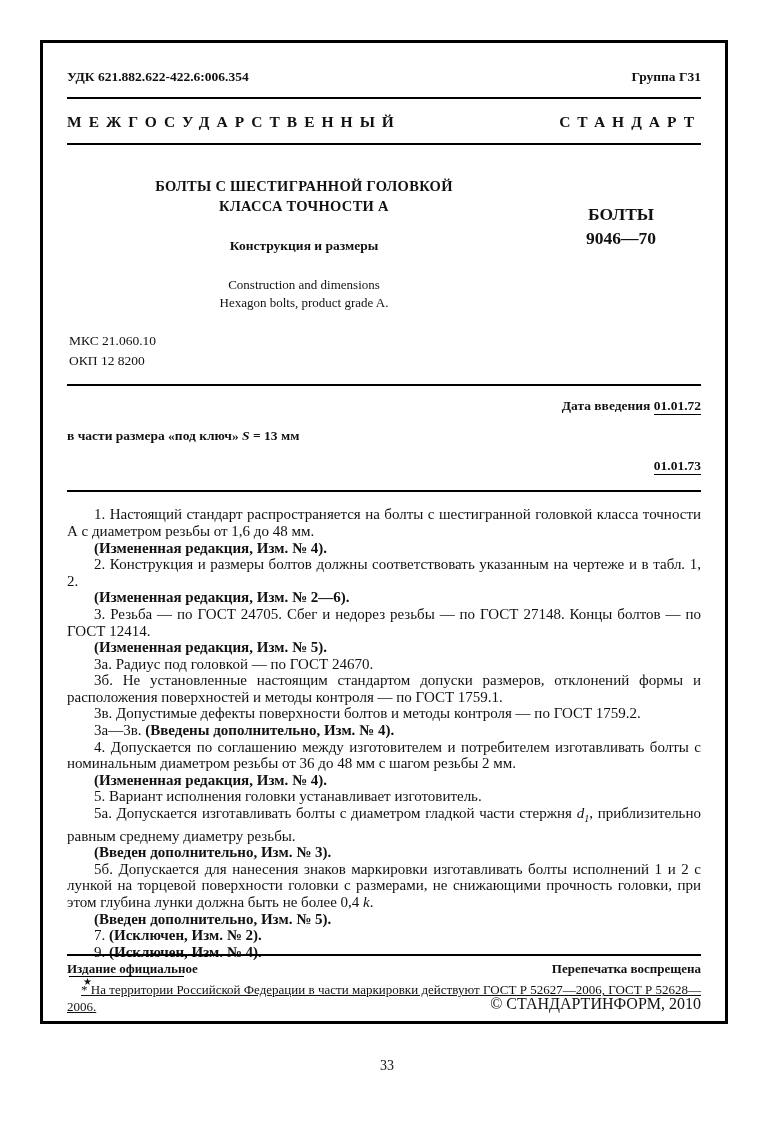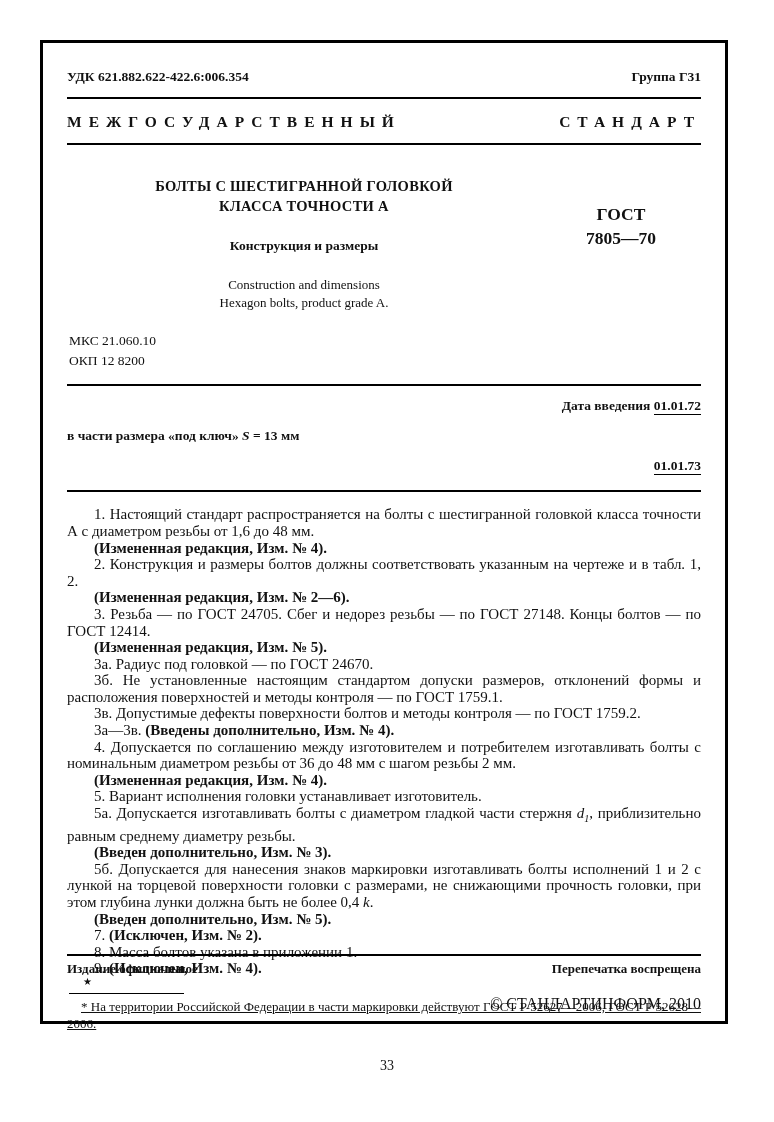--- a/index.html
+++ b/index.html
@@ -100,22 +100,22 @@
         <div>БОЛТЫ С ШЕСТИГРАННОЙ ГОЛОВКОЙ</div>
         <div>КЛАССА ТОЧНОСТИ А</div>
       </div>
       <div class="subtitle">Конструкция и размеры</div>
       <div class="title-en">
         <div>Construction  and  dimensions</div>
         <div>Hexagon  bolts, product grade A.</div>
       </div>
     </div>
     <div class="gost-col">
-      <div>ГОСТ</div>
-      <div>7805—70</div>
+      <div>БОЛТЫ</div>
+      <div>9046—70</div>
     </div>
   </div>
 
   <div class="codes">
     <div>МКС 21.060.10</div>
     <div>ОКП 12 8200</div>
   </div>
 
   <hr class="rule">
 
@@ -139,21 +139,20 @@
     <p>3в. Допустимые дефекты поверхности болтов и методы контроля — по ГОСТ 1759.2.</p>
     <p><span>3а—3в. </span><span class="bold">(Введены дополнительно, Изм. № 4).</span></p>
     <p>4. Допускается по соглашению между изготовителем и потребителем изготавливать болты с номинальным диаметром резьбы от 36 до 48 мм с шагом резьбы 2 мм.</p>
     <p class="bold">(Измененная редакция, Изм. № 4).</p>
     <p>5. Вариант исполнения головки устанавливает изготовитель.</p>
     <p><span>5а. Допускается изготавливать болты с диаметром гладкой части стержня </span><span class="ital">d</span><sub class="idx">1</sub><span>, приблизительно равным среднему диаметру резьбы.</span></p>
     <p class="bold">(Введен дополнительно, Изм. № 3).</p>
     <p><span>5б. Допускается для нанесения знаков маркировки изготавливать болты исполнений 1 и 2 с лункой на торцевой поверхности головки с размерами, не снижающими прочность головки, при этом глубина лунки должна быть не более 0,4 </span><span class="ital">k</span><span>.</span></p>
     <p class="bold">(Введен дополнительно, Изм. № 5).</p>
     <p><span>7. </span><span class="bold">(Исключен, Изм. № 2).</span></p>
-    <p>8. Масса болтов указана в приложении 1.</p>
     <p><span>9. </span><span class="bold">(Исключен, Изм. № 4).</span></p>
   </div>
 
   <div class="footnote-block">
     <hr class="footnote-rule">
     <div class="footnote-text">* На территории Российской Федерации  в части маркировки  действуют  ГОСТ Р 52627—2006, ГОСТ Р 52628—2006.</div>
   </div>
 
   <div class="footer">
     <hr class="rule">

